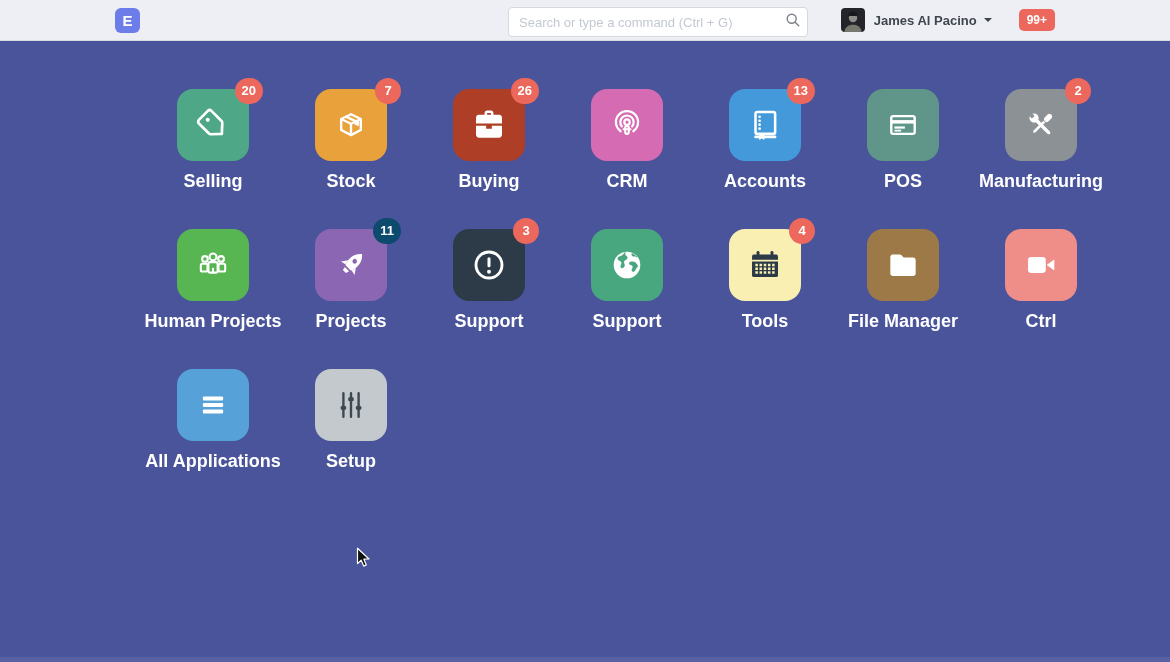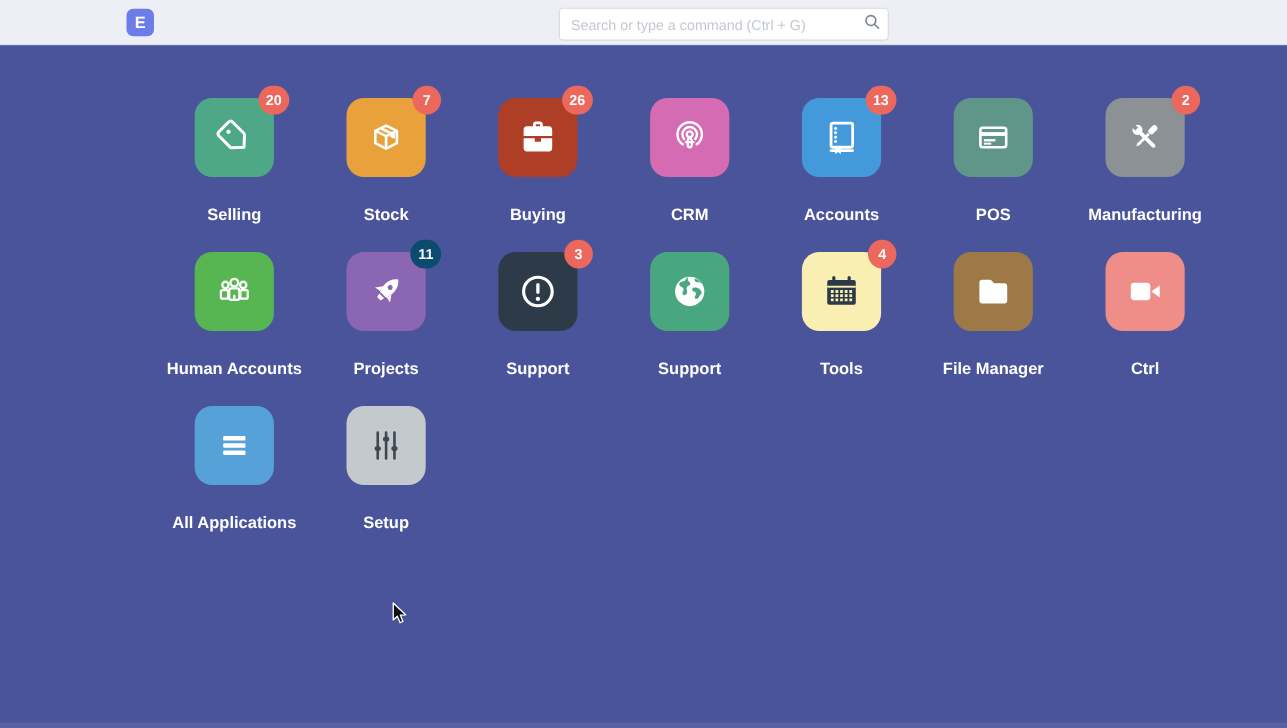--- a/index.html
+++ b/index.html
@@ -63,21 +63,21 @@
   }
   .tile svg.tile-icon { width:38px; height:38px; display:block; }
   .badge {
     position:absolute; top:-11px; right:-14px; min-width:26px; height:26px;
     box-sizing:border-box; padding:0 7px; border-radius:13px;
     background:#EC685C; color:#fff; font-size:13px; font-weight:700;
     line-height:26px; text-align:center;
   }
   .tile-label {
     position:absolute; top:82px; left:36px; transform:translateX(-50%);
-    white-space:nowrap; color:#ffffff; font-size:15px; font-weight:700;margin-top:16px;
+    white-space:nowrap; color:#ffffff; font-size:18px; font-weight:700;
   }
 
   .bottom-strip {
     position:absolute; left:0; right:0; bottom:0; height:5px;
     background:rgba(255,255,255,0.08);
   }
 
   .cursor { position:absolute; left:356px; top:547px; z-index:20; pointer-events:none; }
 
   #icon-defs { position:absolute; width:0; height:0; overflow:hidden; }
@@ -226,20 +226,35 @@
     <a class="navbar-logo" style="background: rgb(108, 124, 232);">E</a>
 
     <div class="search">
       <input type="text" class="search-input" placeholder="Search or type a command (Ctrl + G)" style="">
       <svg class="search-icon" viewBox="0 0 16 16">
         <circle cx="6.7" cy="6.7" r="4.5" fill="none" stroke="#79828B" stroke-width="1.4"></circle>
         <path d="M10.2 10.2l3.5 3.5" stroke="#79828B" stroke-width="1.4" stroke-linecap="round"></path>
       </svg>
     </div>
 
+    <div class="nav-right">
+      <a class="user-menu">
+        <span class="avatar">
+          <svg viewBox="0 0 24 24">
+            <rect width="24" height="24" fill="#23252A"></rect>
+            <circle cx="12" cy="10" r="4.2" fill="#8F8E89"></circle>
+            <path d="M3.5 24c0-4.6 3.8-7.2 8.5-7.2s8.5 2.6 8.5 7.2z" fill="#77766F"></path>
+            <path d="M7.4 7.2c0-2.1 2-3.6 4.6-3.6s4.6 1.5 4.6 3.6l-1.2.7H8.6z" fill="#17191C"></path>
+          </svg>
+        </span>
+        <span class="user-name">James Al Pacino</span>
+        <span class="caret"></span>
+      </a>
+      <a class="notif-badge" style="background: rgb(236, 104, 92);">99+</a>
+    </div>
   </div>
 </header>
 
 <main class="desk">
   <div class="grid" id="app-grid">
   <div class="app-cell">
     <a class="tile" style="background: rgb(78, 167, 134);">
       <svg class="tile-icon" style="color: rgb(78, 167, 134);">
             <use href="#sym-tag-icon"></use>
           </svg>
@@ -308,21 +323,21 @@
     <div class="tile-label">Manufacturing</div>
   </div>
 
   <div class="app-cell">
     <a class="tile" style="background: rgb(87, 181, 82);">
       <svg class="tile-icon" style="color: rgb(87, 181, 82);">
             <use href="#sym-people-icon"></use>
           </svg>
 
     </a>
-    <div class="tile-label">Human Accounts</div>
+    <div class="tile-label">Human Projects</div>
   </div>
 
   <div class="app-cell">
     <a class="tile" style="background: rgb(139, 102, 179);">
       <svg class="tile-icon" style="color: rgb(139, 102, 179);">
             <use href="#sym-rocket-icon"></use>
           </svg>
       <span class="badge" style="background: #0c4a6e;">11</span>
     </a>
     <div class="tile-label">Projects</div>

